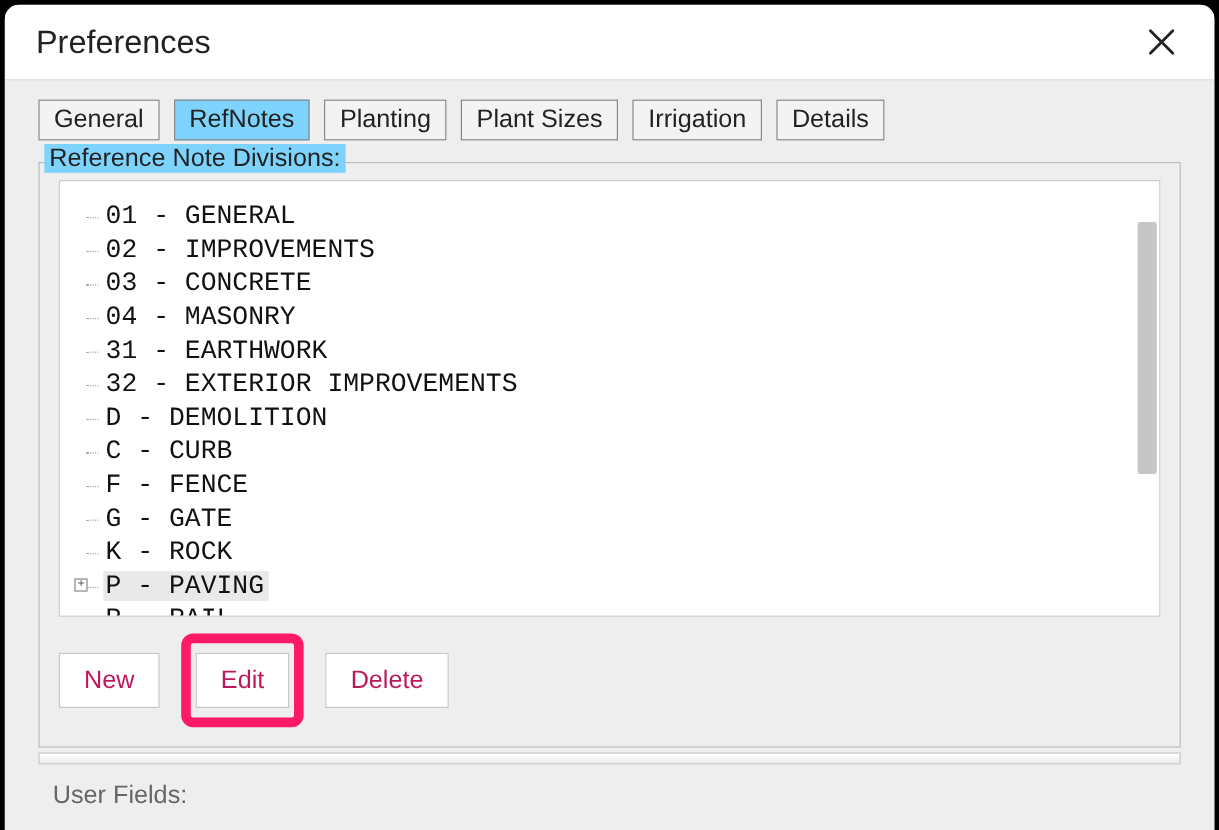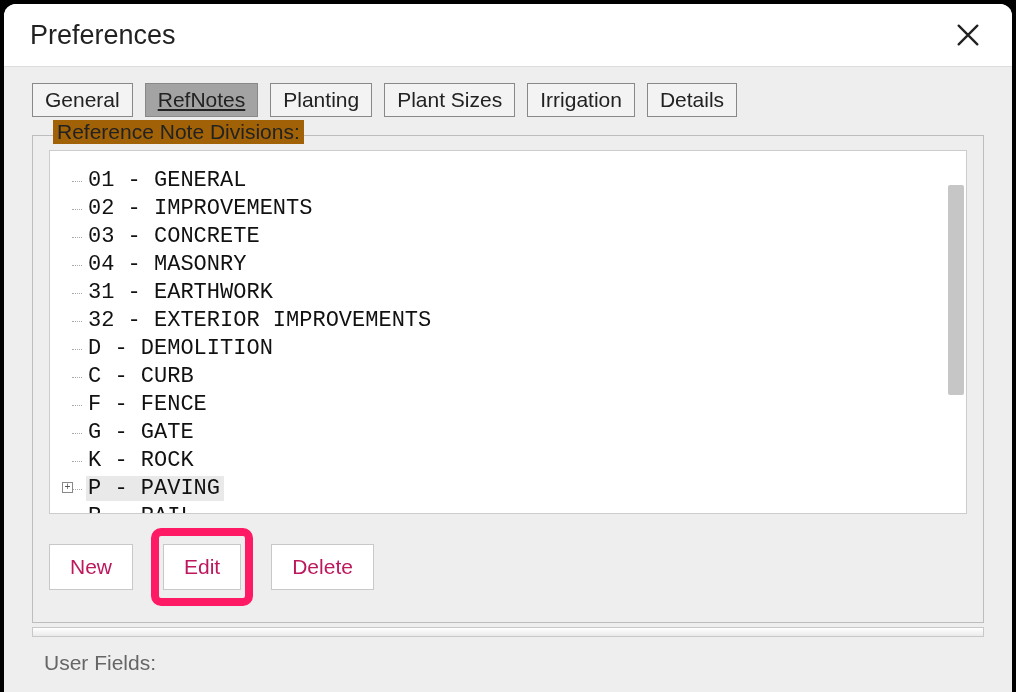--- a/index.html
+++ b/index.html
@@ -51,36 +51,35 @@
   .tab {
     border: 1px solid #888;
     background: #f3f3f3;
     font-size: 21px;
     color: #222;
     padding: 4px 12px;
     cursor: pointer;
     user-select: none;
   }
   .tab.active {
-    background: #a3a3a3;
-    text-decoration: underline;
+    background: #7dd3fc;
   }
 
   .group {
     position: relative;
     border: 1px solid #bdbdbd;
     padding: 14px 16px 16px 16px;
     background: #eee;
     margin-top: 8px;
   }
   .group-label {
     position: absolute;
     top: -16px;
-    left: 20px;
-    background: #a16207;
+    left: 4px;
+    background: #7dd3fc;
     font-size: 21px;
     color: #222;
     padding: 0 4px;
   }
 
   .tree-wrap {
     position: relative;
     background: #fff;
     border: 1px solid #ccc;
     height: 364px;

